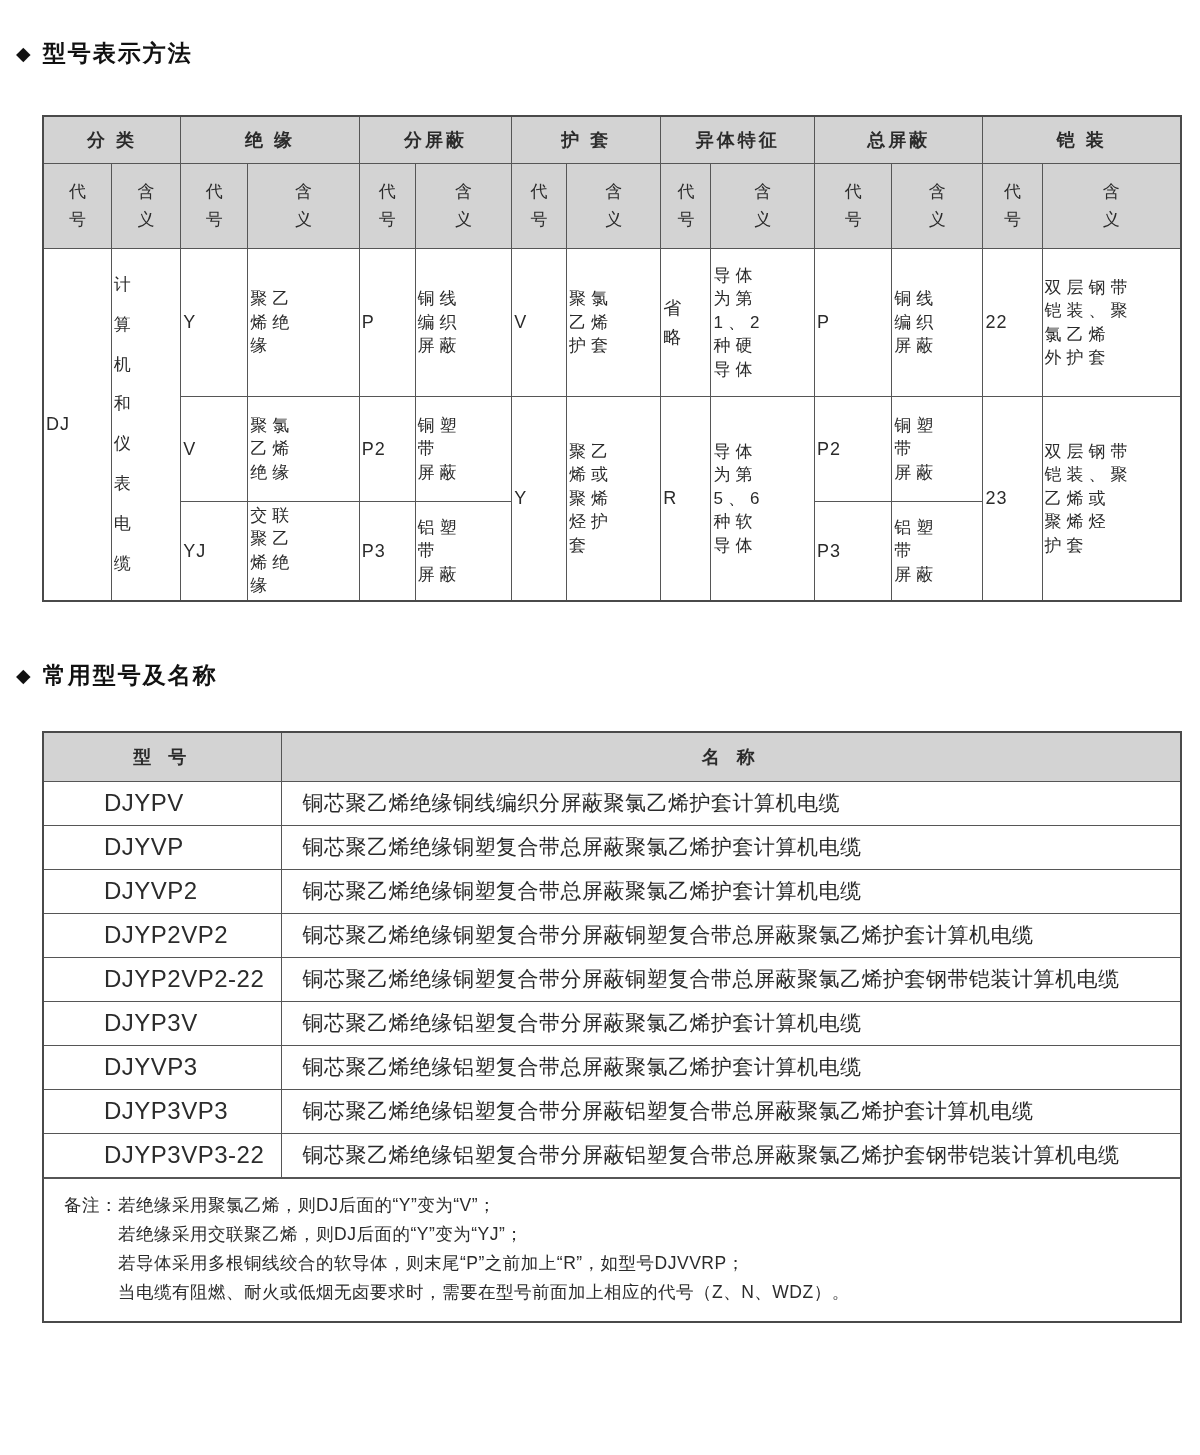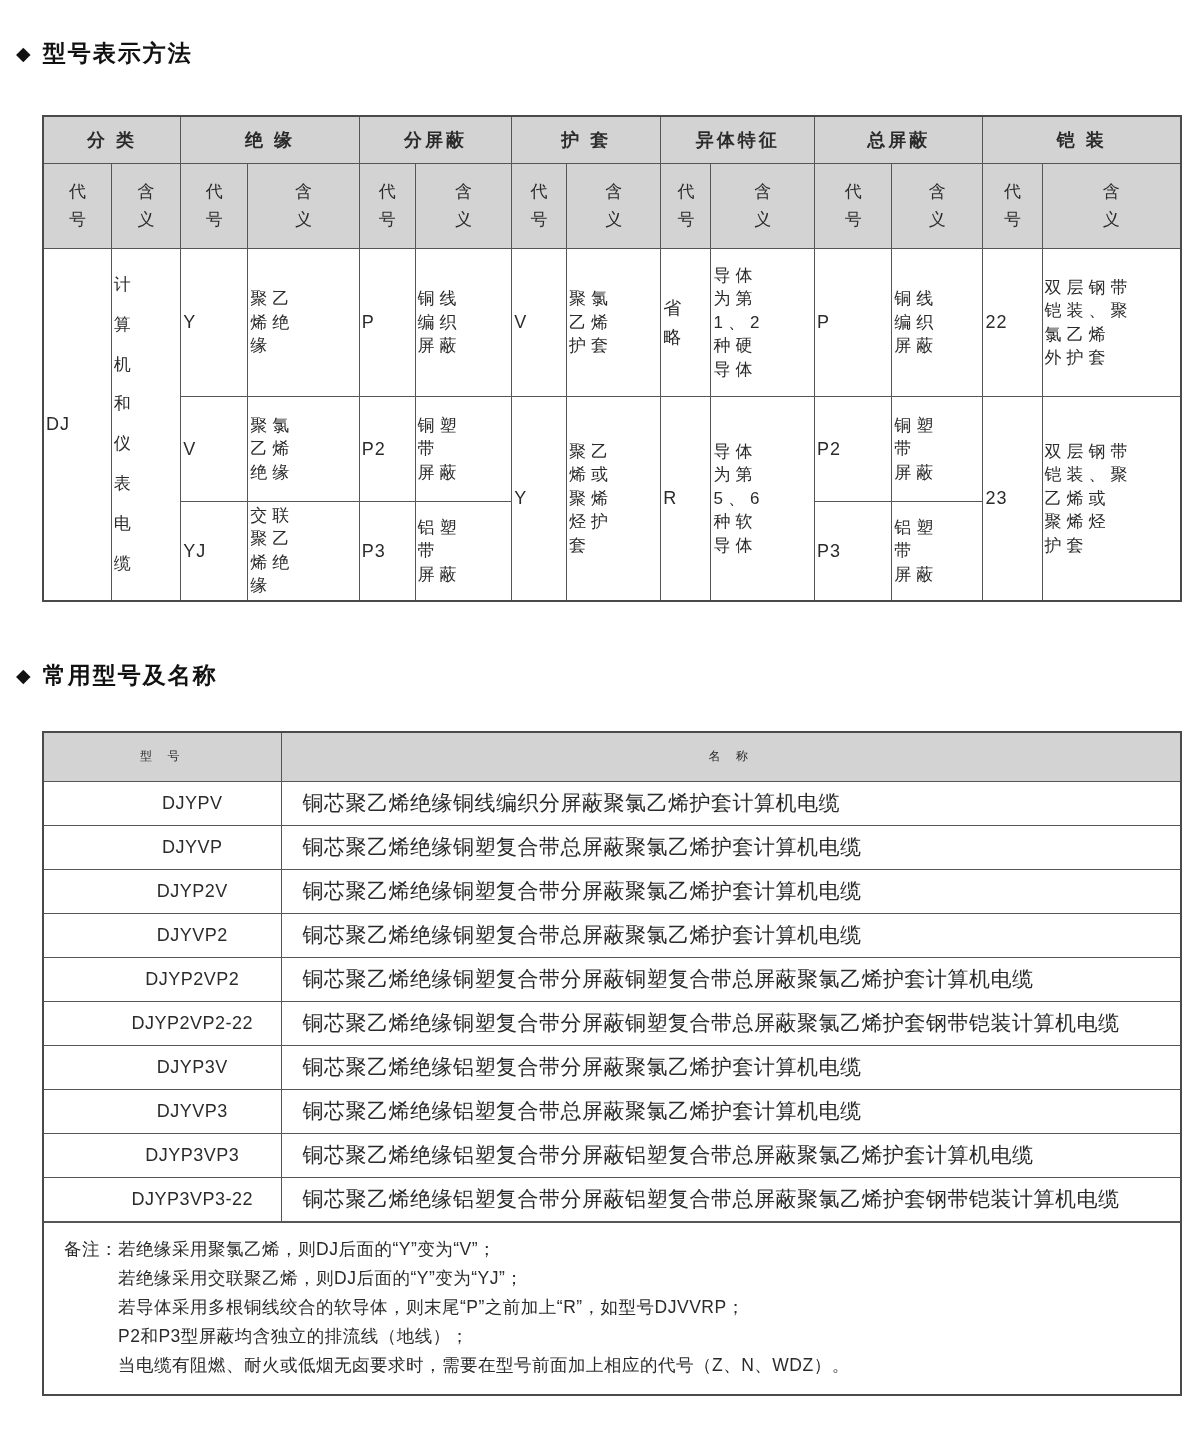--- a/index.html
+++ b/index.html
@@ -64,30 +64,30 @@
   
   .t2{
     width:1140px;margin:40px 0 0 28px;
     border:2px solid #4a4a4a;
     border-bottom:none;
   }
   .t2 th{
     background:#d3d3d3;
     border:1px solid #565656;
     height:46px;
-    font-size:12px;font-weight:normal;letter-spacing:6px;
+    font-size:18px;font-weight:bold;letter-spacing:6px;
     text-align:center;vertical-align:middle;
   }
   .t2 td{
     border:1px solid #565656;
     height:41px;
     font-size:21px;
     vertical-align:middle;
   }
-  .t2 td.model{padding-left:60px;font-size:18px;letter-spacing:0.5px;text-align:center;}
+  .t2 td.model{padding-left:60px;font-size:24px;letter-spacing:0.5px;}
   .t2 td.name{padding-left:20px;letter-spacing:0.5px;}
 
   
   .notes{
     width:1140px;margin:0 0 0 28px;
     box-sizing:border-box;
     border:2px solid #4a4a4a;
     border-top:1px solid #565656;
     padding:12px 18px 14px 20px;
     display:flex;align-items:flex-start;
@@ -272,24 +272,20 @@
     </tr>
     <tr>
       <td class="model">DJYPV</td>
       <td class="name">铜芯聚乙烯绝缘铜线编织分屏蔽聚氯乙烯护套计算机电缆</td>
     </tr>
     <tr>
       <td class="model">DJYVP</td>
       <td class="name">铜芯聚乙烯绝缘铜塑复合带总屏蔽聚氯乙烯护套计算机电缆</td>
     </tr>
     <tr>
-      <td class="model">DJYP2V</td>
-      <td class="name">铜芯聚乙烯绝缘铜塑复合带分屏蔽聚氯乙烯护套计算机电缆</td>
-    </tr>
-    <tr>
       <td class="model">DJYVP2</td>
       <td class="name">铜芯聚乙烯绝缘铜塑复合带总屏蔽聚氯乙烯护套计算机电缆</td>
     </tr>
     <tr>
       <td class="model">DJYP2VP2</td>
       <td class="name">铜芯聚乙烯绝缘铜塑复合带分屏蔽铜塑复合带总屏蔽聚氯乙烯护套计算机电缆</td>
     </tr>
     <tr>
       <td class="model">DJYP2VP2-22</td>
       <td class="name">铜芯聚乙烯绝缘铜塑复合带分屏蔽铜塑复合带总屏蔽聚氯乙烯护套钢带铠装计算机电缆</td>
@@ -312,18 +308,17 @@
     </tr>
   </tbody>
     </table>
 
   <div class="notes">
     <div class="notes-label">备注：</div>
     <div class="notes-lines">
       <div class="note-line">若绝缘采用聚氯乙烯，则DJ后面的“Y”变为“V”；</div>
       <div class="note-line">若绝缘采用交联聚乙烯，则DJ后面的“Y”变为“YJ”；</div>
       <div class="note-line">若导体采用多根铜线绞合的软导体，则末尾“P”之前加上“R”，如型号DJVVRP；</div>
-      <div class="note-line">P2和P3型屏蔽均含独立的排流线（地线）；</div>
       <div class="note-line">当电缆有阻燃、耐火或低烟无卤要求时，需要在型号前面加上相应的代号（Z、N、WDZ）。</div>
     </div>
   </div>
 
 </div>
 
 </body></html>

